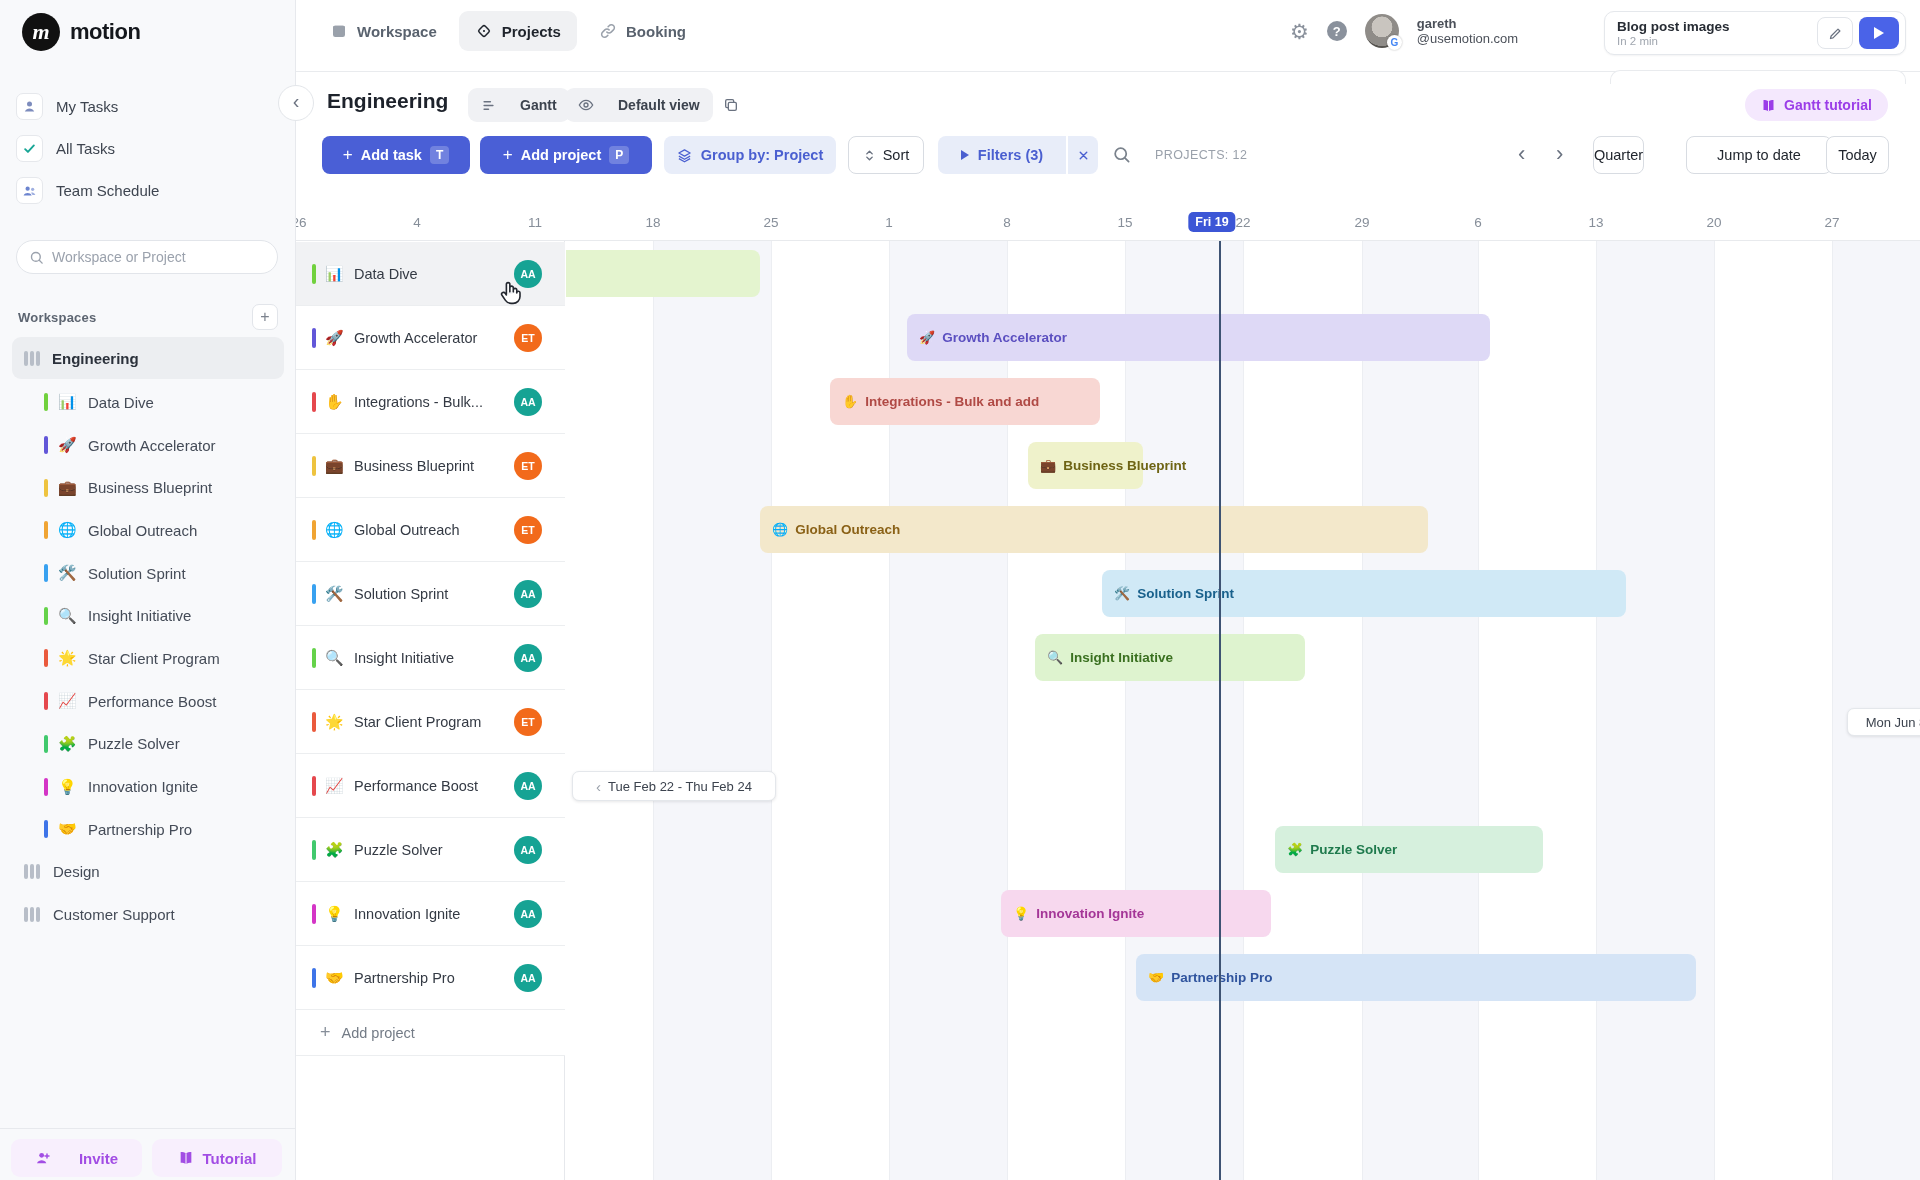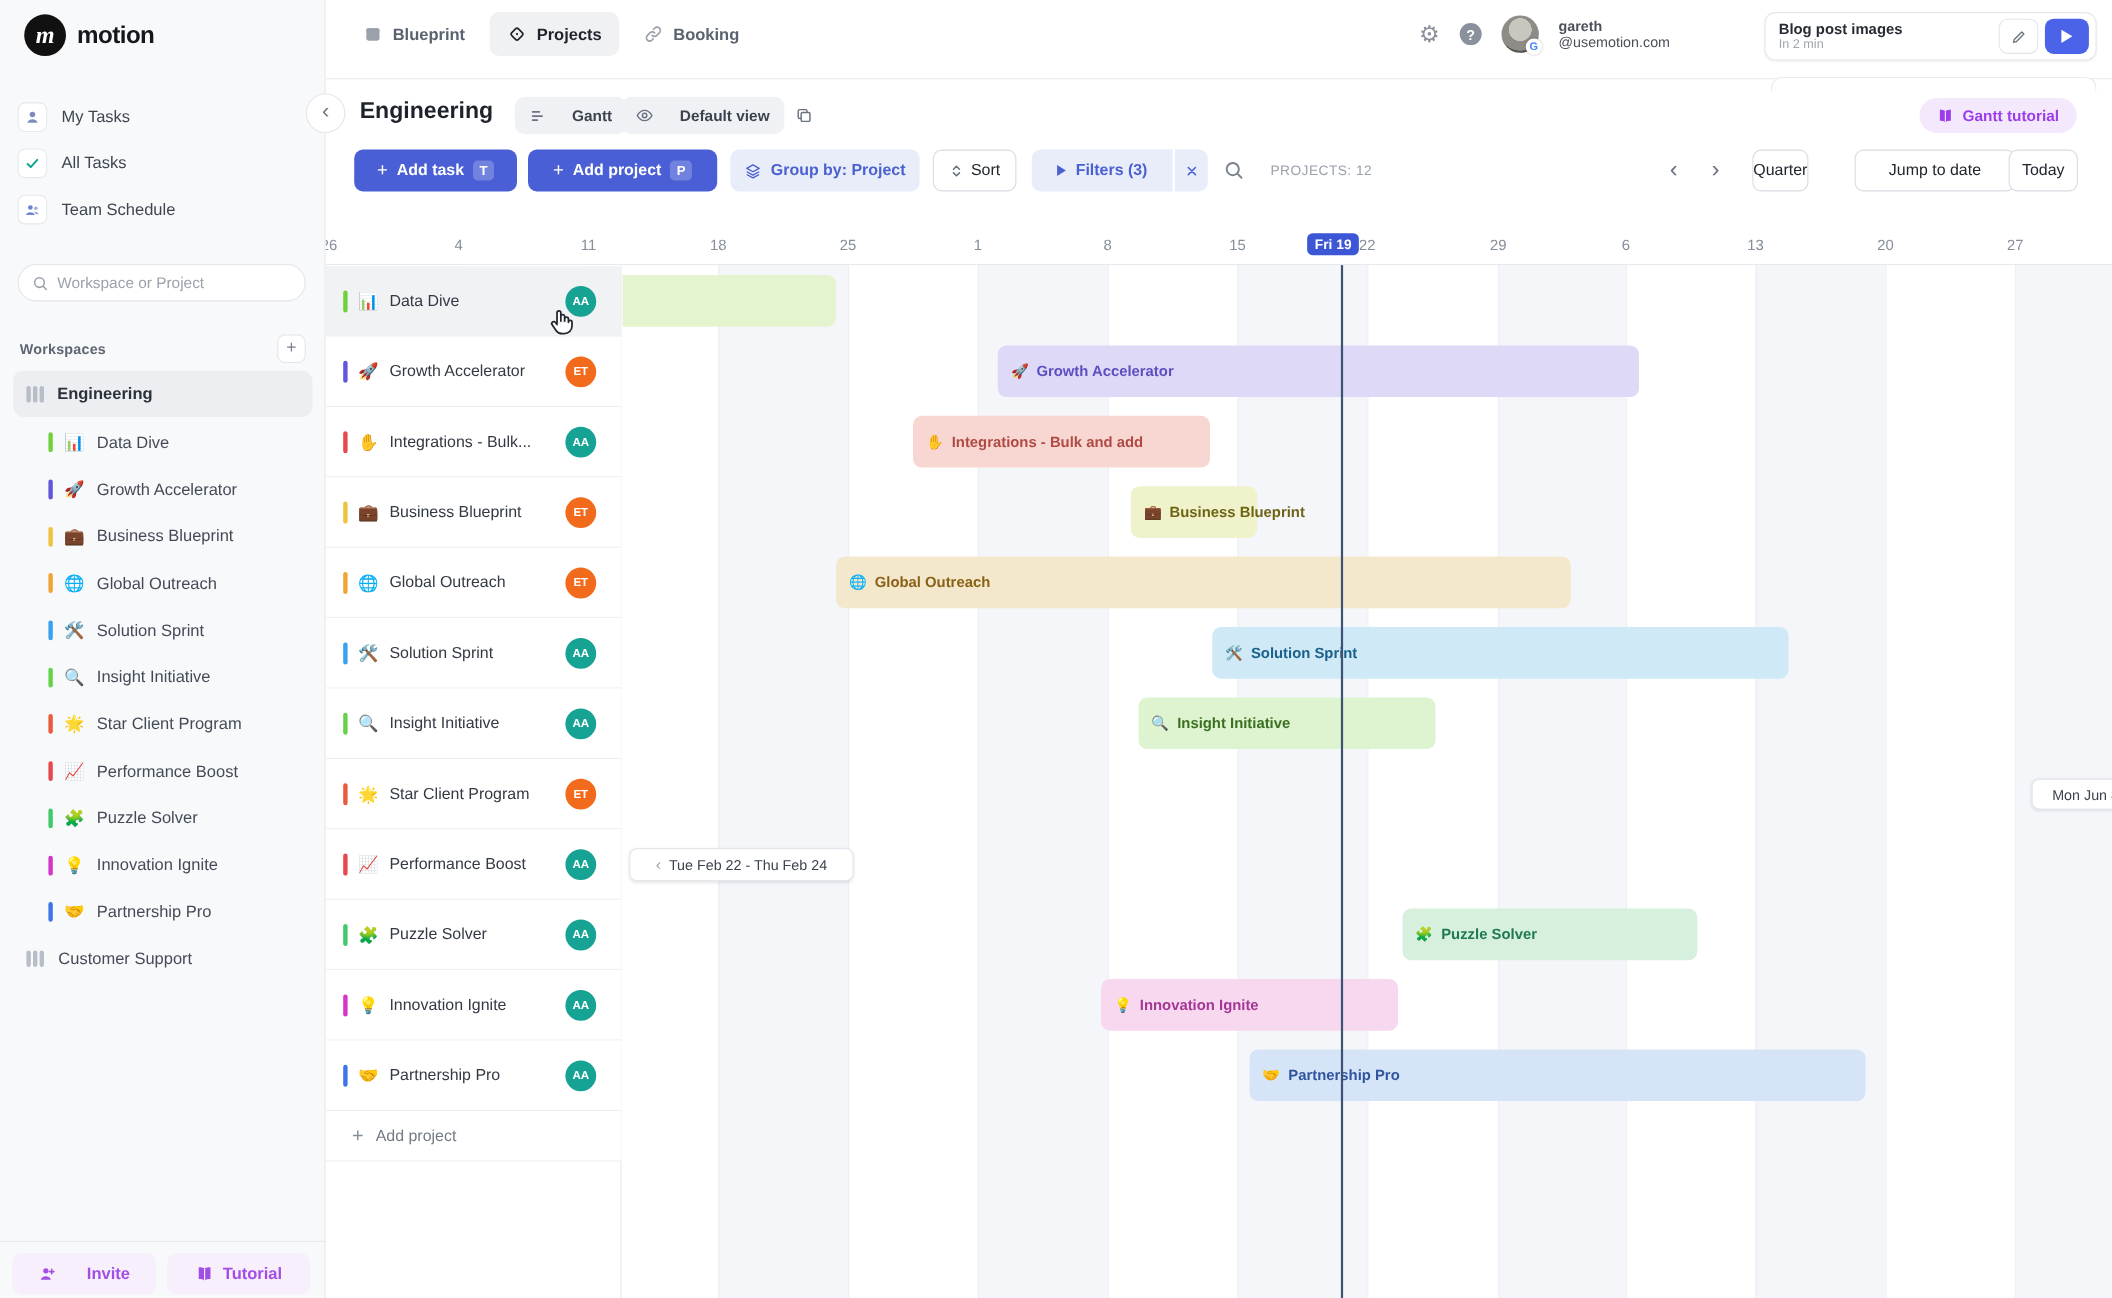--- a/index.html
+++ b/index.html
@@ -111,21 +111,21 @@
 
   <div id="topnav">
     <div id="nav-tabs">
         <div class="tab">
           <span class="ic">
             <svg width="18" height="18" viewBox="0 0 24 24" style="color: currentcolor;">
               <rect x="4" y="5" width="16" height="15" rx="3" fill="currentColor"></rect>
               <rect x="4" y="5" width="16" height="5" rx="2" fill="currentColor"></rect>
             </svg>
           </span>
-          <span>Blueprint</span>
+          <span>Workspace</span>
         </div>
         <div class="tab active">
           <span class="ic">
             <svg width="18" height="18" viewBox="0 0 24 24" style="color: currentcolor;">
               <rect x="6.3" y="6.3" width="11.4" height="11.4" rx="2.5" fill="none" stroke="currentColor" stroke-width="2" transform="rotate(45 12 12)"></rect>
               <circle cx="12" cy="12" r="1.4" fill="currentColor"></circle>
             </svg>
           </span>
           <span>Projects</span>
         </div>
@@ -271,20 +271,28 @@
         </div>
         <div class="sb-proj">
           <span class="cbar" style="background: rgb(212, 53, 198);"></span>
           <span class="emoji">💡</span>
           <span class="lbl">Innovation Ignite</span>
         </div>
         <div class="sb-proj">
           <span class="cbar" style="background: rgb(62, 116, 232);"></span>
           <span class="emoji">🤝</span>
           <span class="lbl">Partnership Pro</span>
+        </div>
+        <div class="sb-ws">
+          <span class="wsbars">
+            <i></i>
+            <i></i>
+            <i></i>
+          </span>
+          <span class="lbl">Design</span>
         </div>
         <div class="sb-ws">
           <span class="wsbars">
             <i></i>
             <i></i>
             <i></i>
           </span>
           <span class="lbl">Customer Support</span>
         </div>
       </div>

